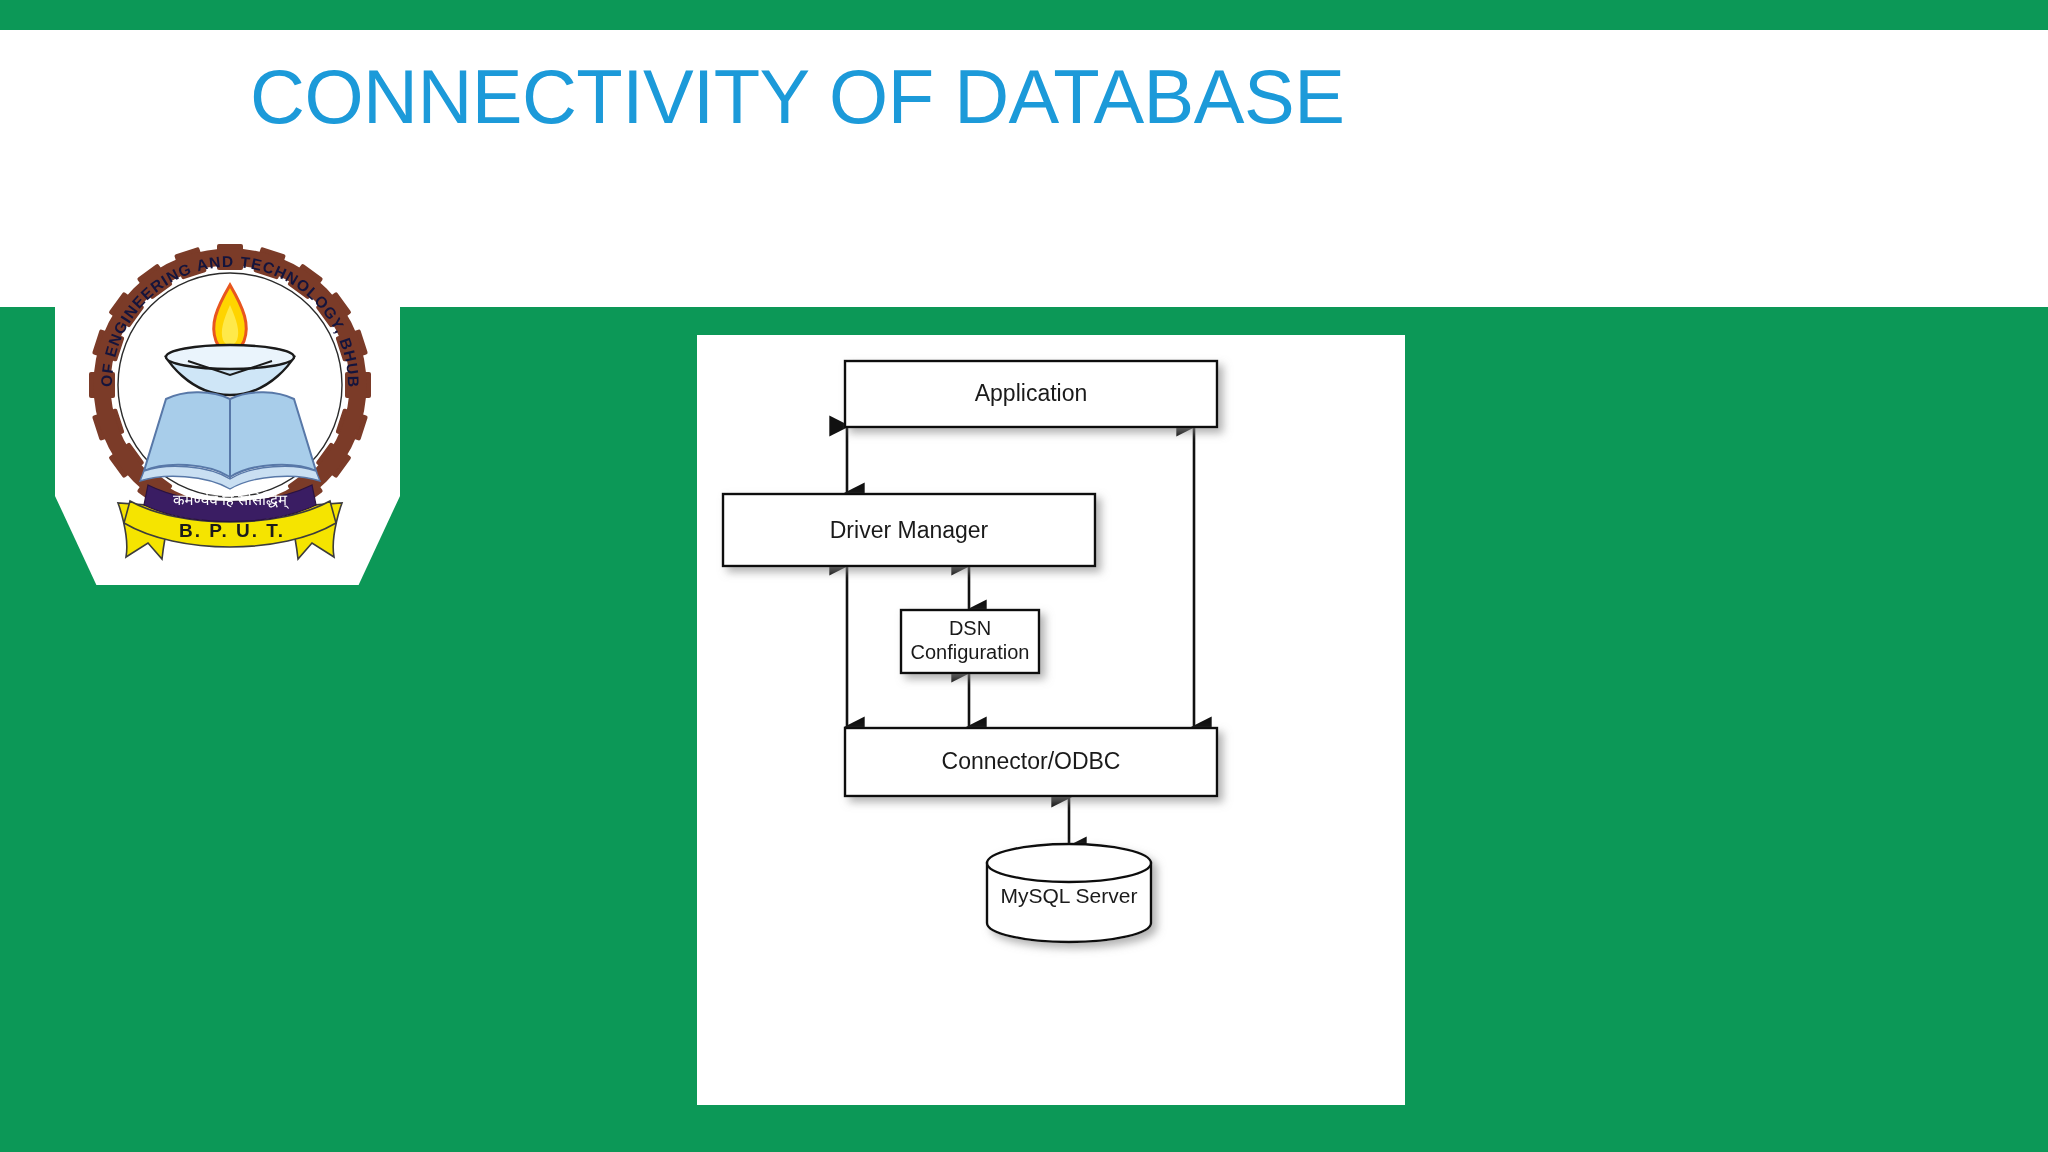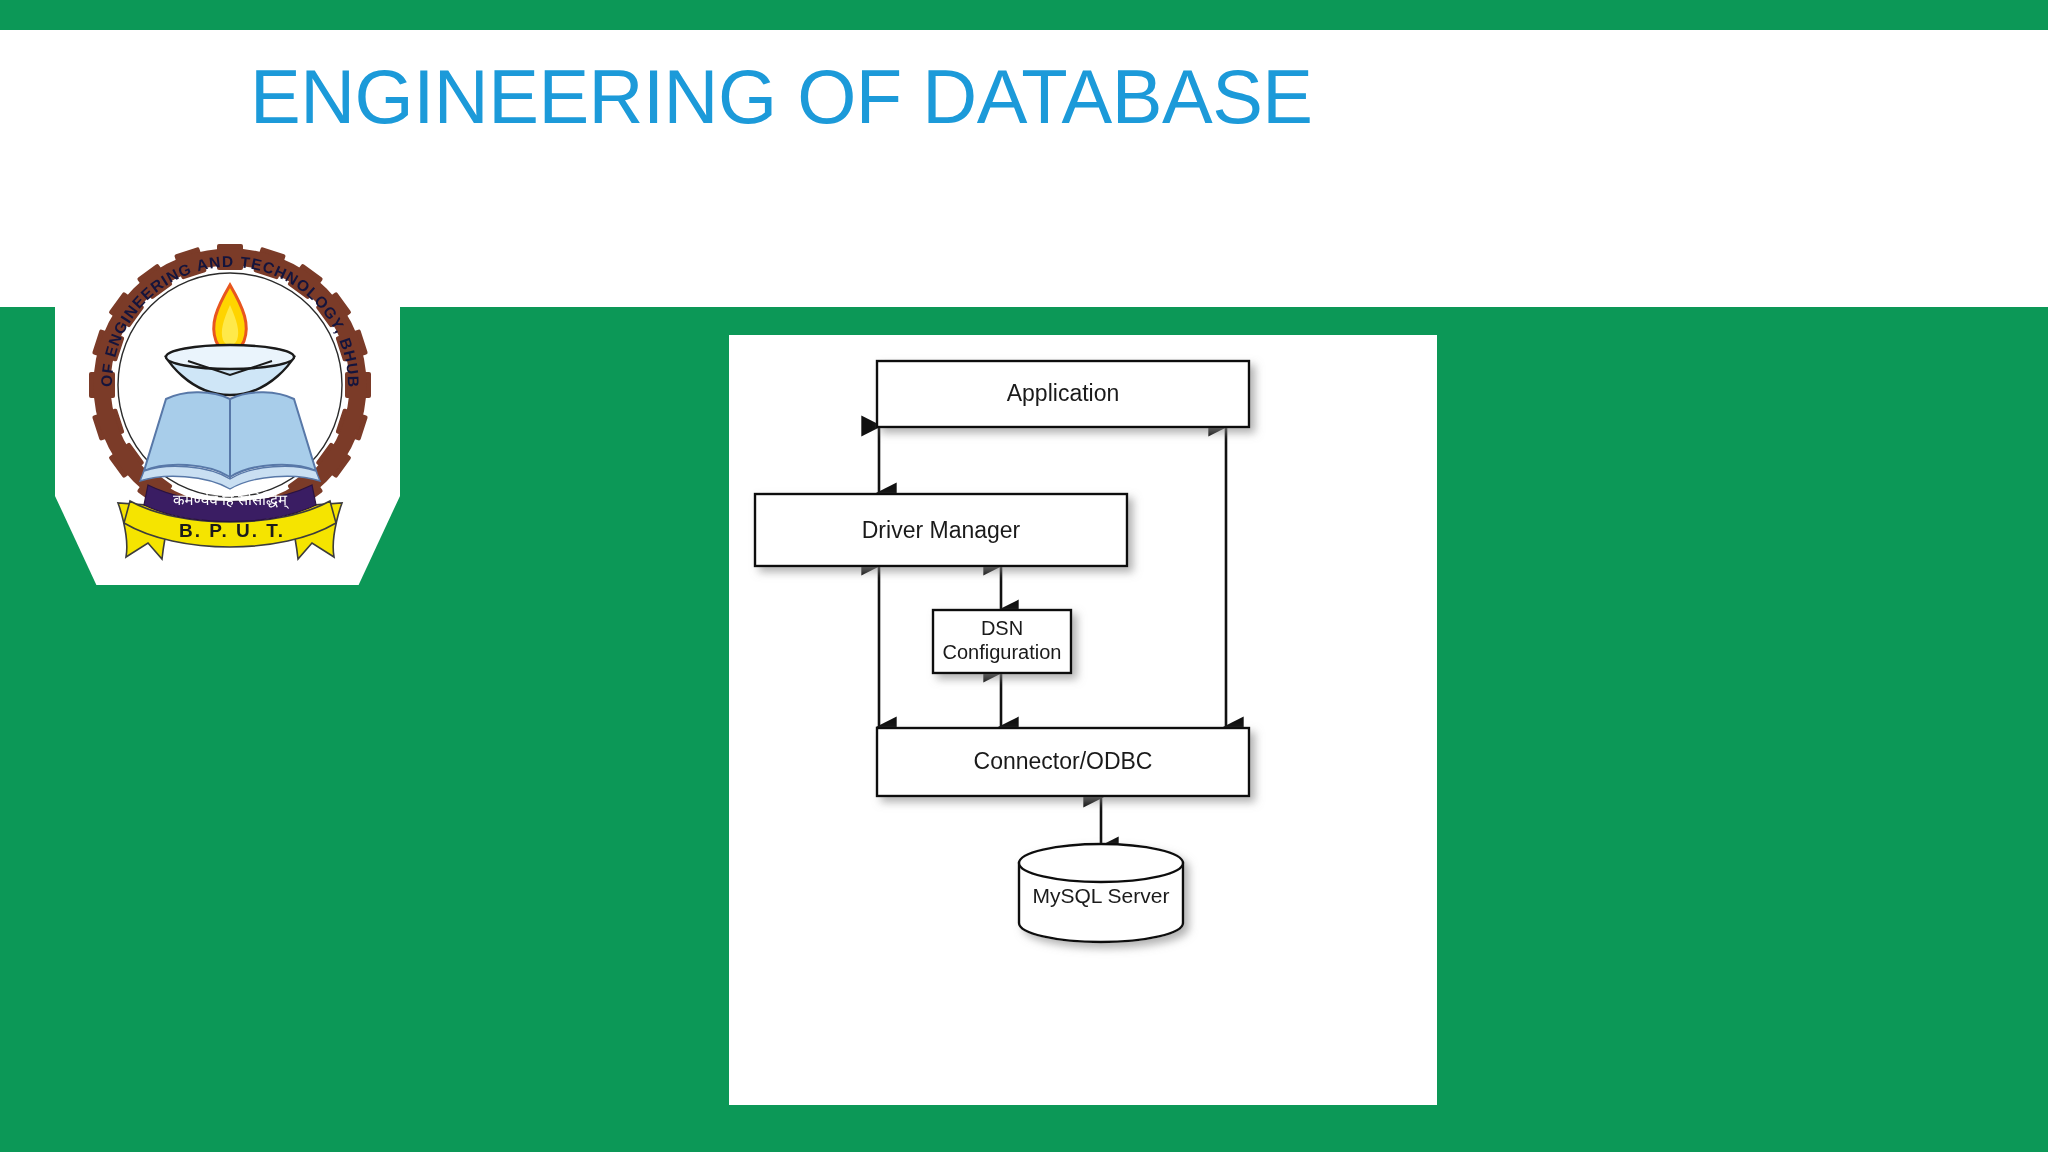--- a/index.html
+++ b/index.html
@@ -64,41 +64,40 @@
     height: 390px;
   }
   
   .diagram-panel {
     position: absolute;
     left: 697px;
     top: 335px;
     width: 708px;
     height: 770px;
     background: #FFFFFF;
-    margin-left: 32px;
   }
   .diagram-svg {
     display: block;
     width: 708px;
     height: 770px;
   }
   .dg-label {
     font-family: "Liberation Sans", sans-serif;
     fill: #1a1a1a;
   }
 </style>
 </head>
 <body>
 
 <div class="slide">
 
   <div class="top-green-bar"></div>
   <div class="header-white-band"></div>
 
-  <div class="title">ENGINEERING OF DATABASE</div>
+  <div class="title">CONNECTIVITY OF DATABASE</div>
 
   <div class="logo-plate"></div>
 
   <div class="logo-wrap">
     <svg viewBox="0 0 320 390" width="320" height="390">
       <defs>
         <path id="ringPath" d="M 160 300 m -118 0 a 118 118 0 1 1 236 0" fill="none"></path>
         <path id="ringTextPath" d="M 42 200 a 118 118 0 0 1 236 0" fill="none"></path>
       </defs>
 

